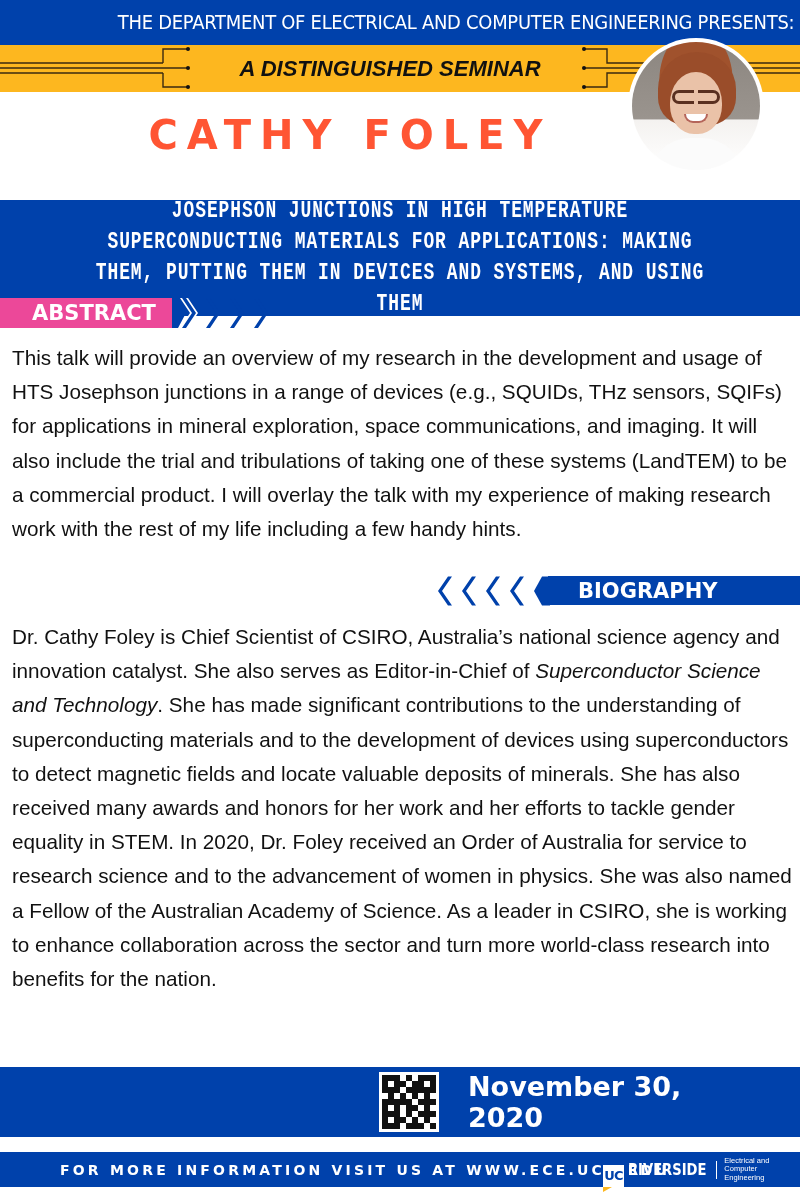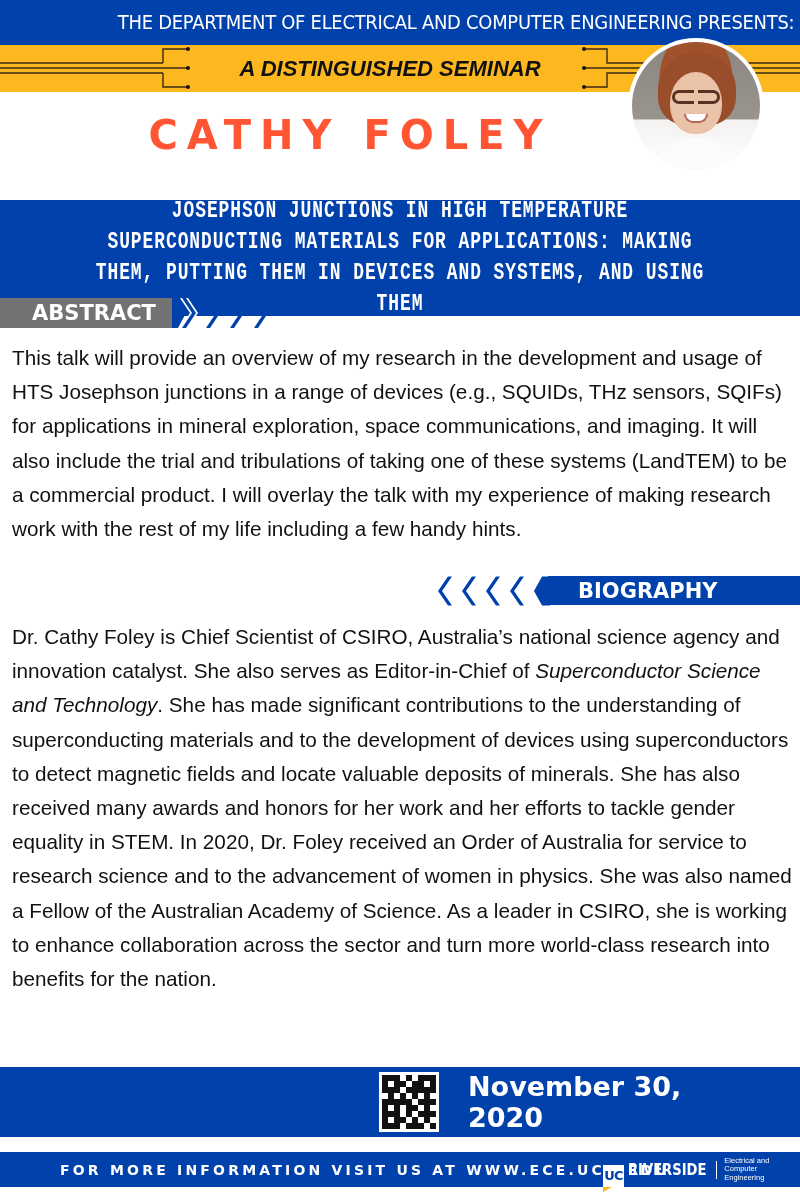--- a/index.html
+++ b/index.html
@@ -79,21 +79,21 @@
     font-size: 23px; line-height: 31px; letter-spacing: 1.2px;
     padding: 0 8px;
     margin-top: 28px;
   }
   .band-title .inner { display: inline-block; transform: scaleX(0.78); transform-origin: center; width: 125%; }
 
   .banner-abstract {
     position: absolute; left: 0; top: 298px; height: 30px; width: 280px;
   }
   .banner-abstract .bar {
-    position: absolute; left: 0; top: 0; width: 178px; height: 30px; background: #737373;
+    position: absolute; left: 0; top: 0; width: 178px; height: 30px; background: #ec4899;
     color: #fff; font-family: "DejaVu Sans", sans-serif; font-weight: bold; font-size: 21px;
     display: flex; align-items: center; padding-left: 32px;
   }
   .chev { position: absolute; top: 0; height: 30px; }
 
   .abstract-text {
     position: absolute; left: 12px; top: 341px; width: 788px;
     font-family: "Liberation Sans", sans-serif; font-size: 20.7px; line-height: 34.2px; color: #111;
   }
 

